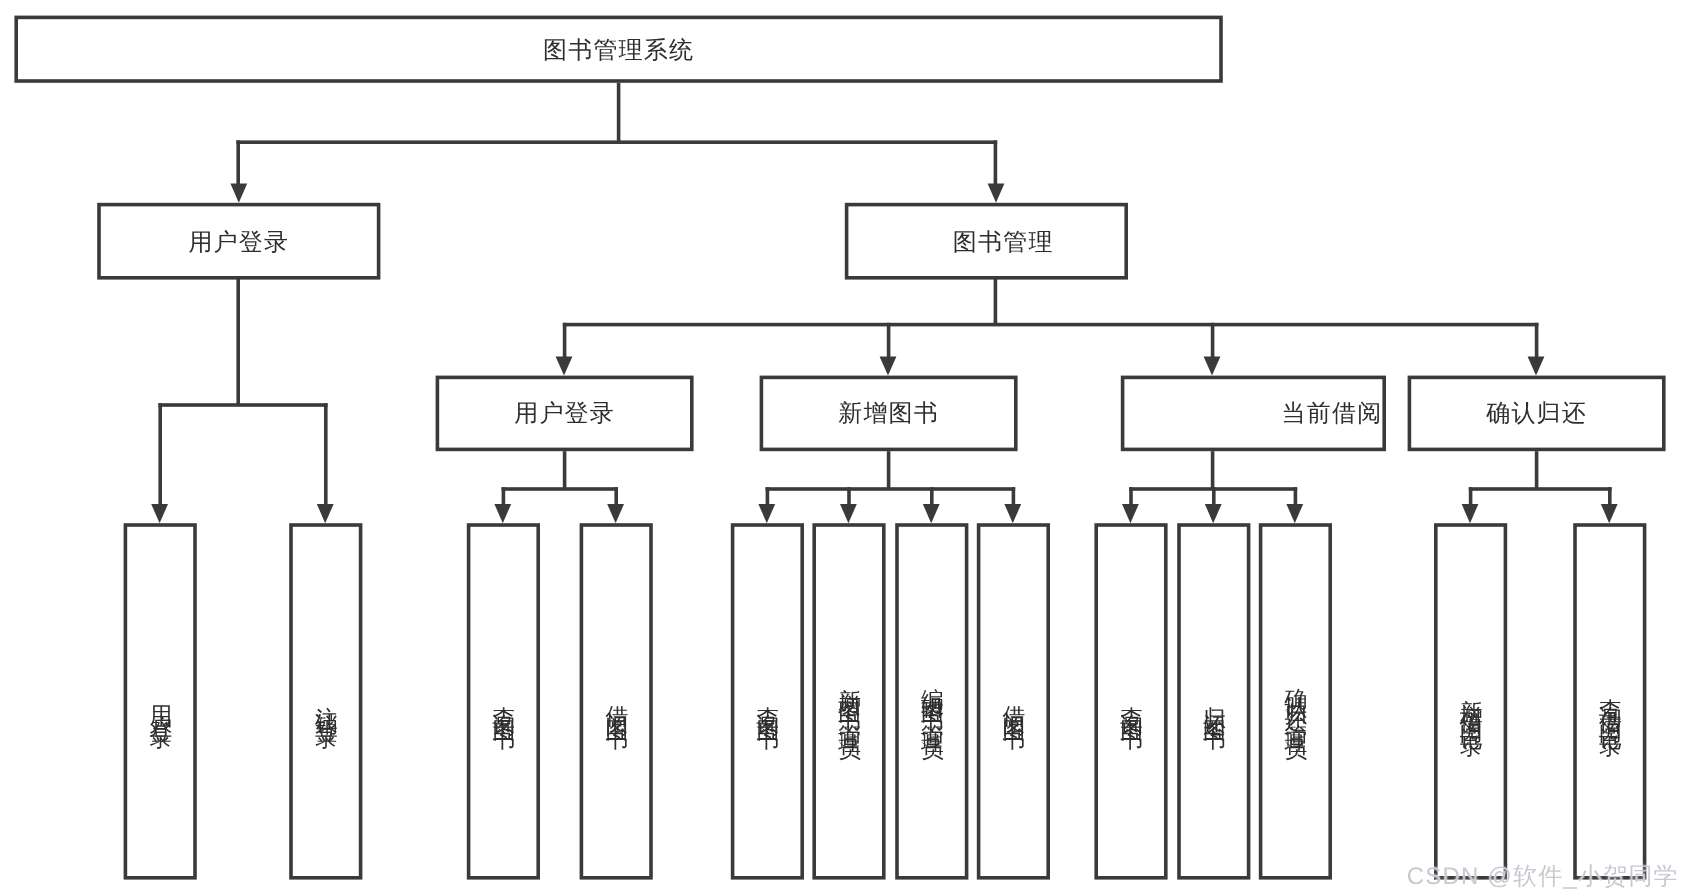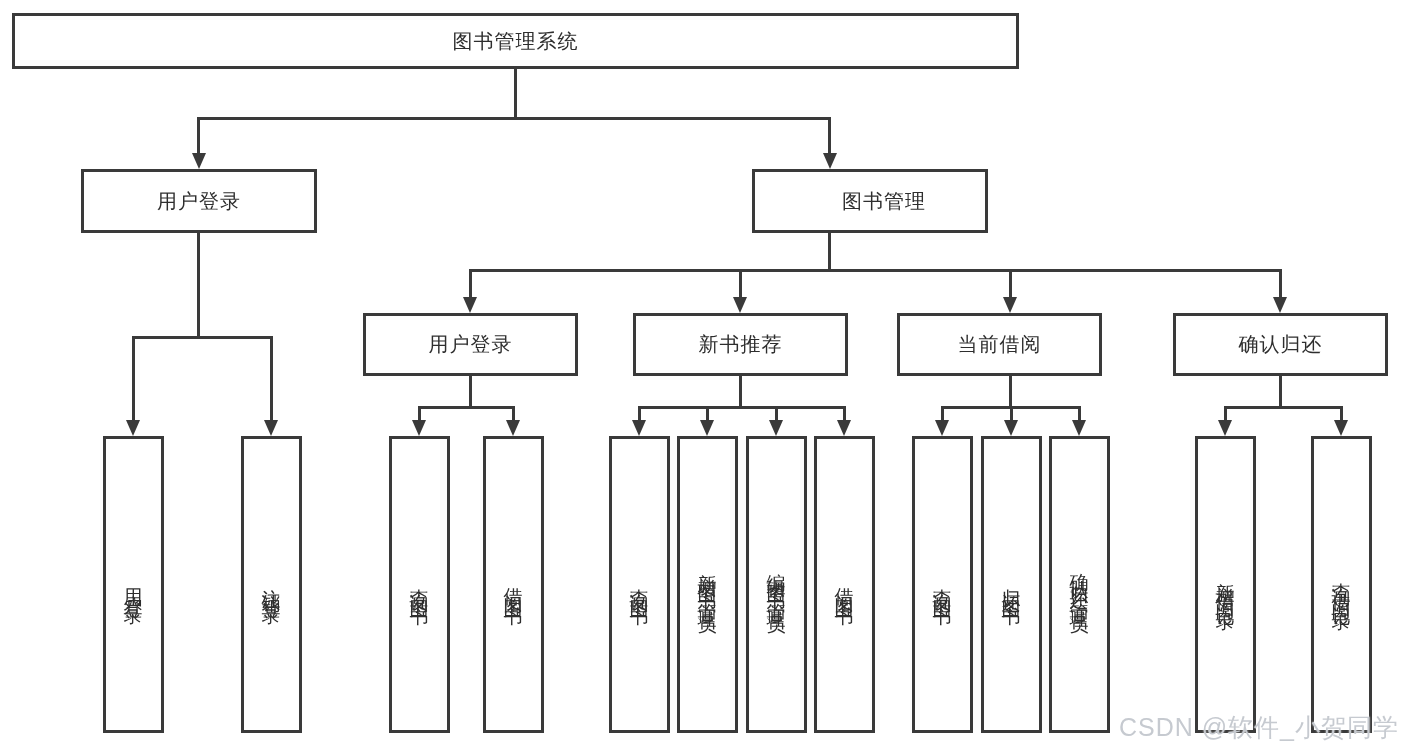--- a/index.html
+++ b/index.html
@@ -34,21 +34,21 @@
   .hl{position:absolute;height:3px;background:var(--line);}
   .arrow{
     position:absolute;width:0;height:0;
     border-left:7px solid transparent;
     border-right:7px solid transparent;
     border-top:16px solid var(--line);
   }
   .watermark{
     position:absolute;
     right:6px;bottom:3px;
-    font-size:25px;
+    font-size:20px;
     color:var(--wm);
     text-shadow:0 0 2px #ffffff;
     z-index:5;
     letter-spacing:1px;
   }
 </style>
 </head>
 <body>
 
 <div id="stage">
@@ -60,21 +60,21 @@
   <div class="vl" style="left:514px;top:69px;height:50px;"></div>
   <div class="hl" style="left:197px;top:117px;width:634px;"></div>
   <div class="vl" style="left:197px;top:117px;height:40px;"></div>
   <div class="arrow" style="left:192px;top:153px;"></div>
   <div class="vl" style="left:828px;top:117px;height:40px;"></div>
   <div class="arrow" style="left:823px;top:153px;"></div>
 
   <div class="box hbox" style="left:81px;top:169px;width:236px;height:64px;">
     <span>用户登录</span>
   </div>
-  <div class="box hbox" style="left:752px;top:169px;width:236px;height:64px;padding-left:28px;">
+  <div class="box hbox" style="left:704px;top:169px;width:236px;height:64px;padding-left:28px;">
     <span>图书管理</span>
   </div>
 
   <div class="vl" style="left:197px;top:232px;height:106px;"></div>
   <div class="hl" style="left:132px;top:336px;width:141px;"></div>
   <div class="vl" style="left:132px;top:336px;height:85px;"></div>
   <div class="arrow" style="left:126px;top:420px;"></div>
   <div class="vl" style="left:270px;top:336px;height:85px;"></div>
   <div class="arrow" style="left:264px;top:420px;"></div>
 
@@ -86,23 +86,23 @@
   <div class="arrow" style="left:733px;top:297px;"></div>
   <div class="vl" style="left:1009px;top:269px;height:30px;"></div>
   <div class="arrow" style="left:1003px;top:297px;"></div>
   <div class="vl" style="left:1279px;top:269px;height:30px;"></div>
   <div class="arrow" style="left:1273px;top:297px;"></div>
 
   <div class="box hbox" style="left:363px;top:313px;width:215px;height:63px;">
     <span>用户登录</span>
   </div>
   <div class="box hbox" style="left:633px;top:313px;width:215px;height:63px;">
-    <span>新书推荐</span>
+    <span>新增图书</span>
   </div>
-  <div class="box hbox" style="left:897px;top:313px;width:205px;height:63px;">
+  <div class="box hbox" style="left:934px;top:313px;width:221px;height:63px;justify-content:flex-end;">
     <span>当前借阅</span>
   </div>
   <div class="box hbox" style="left:1173px;top:313px;width:215px;height:63px;">
     <span>确认归还</span>
   </div>
 
   <div class="vl" style="left:469px;top:376px;height:32px;"></div>
   <div class="hl" style="left:418px;top:406px;width:97px;"></div>
   <div class="vl" style="left:418px;top:406px;height:16px;"></div>
   <div class="arrow" style="left:412px;top:420px;"></div>

